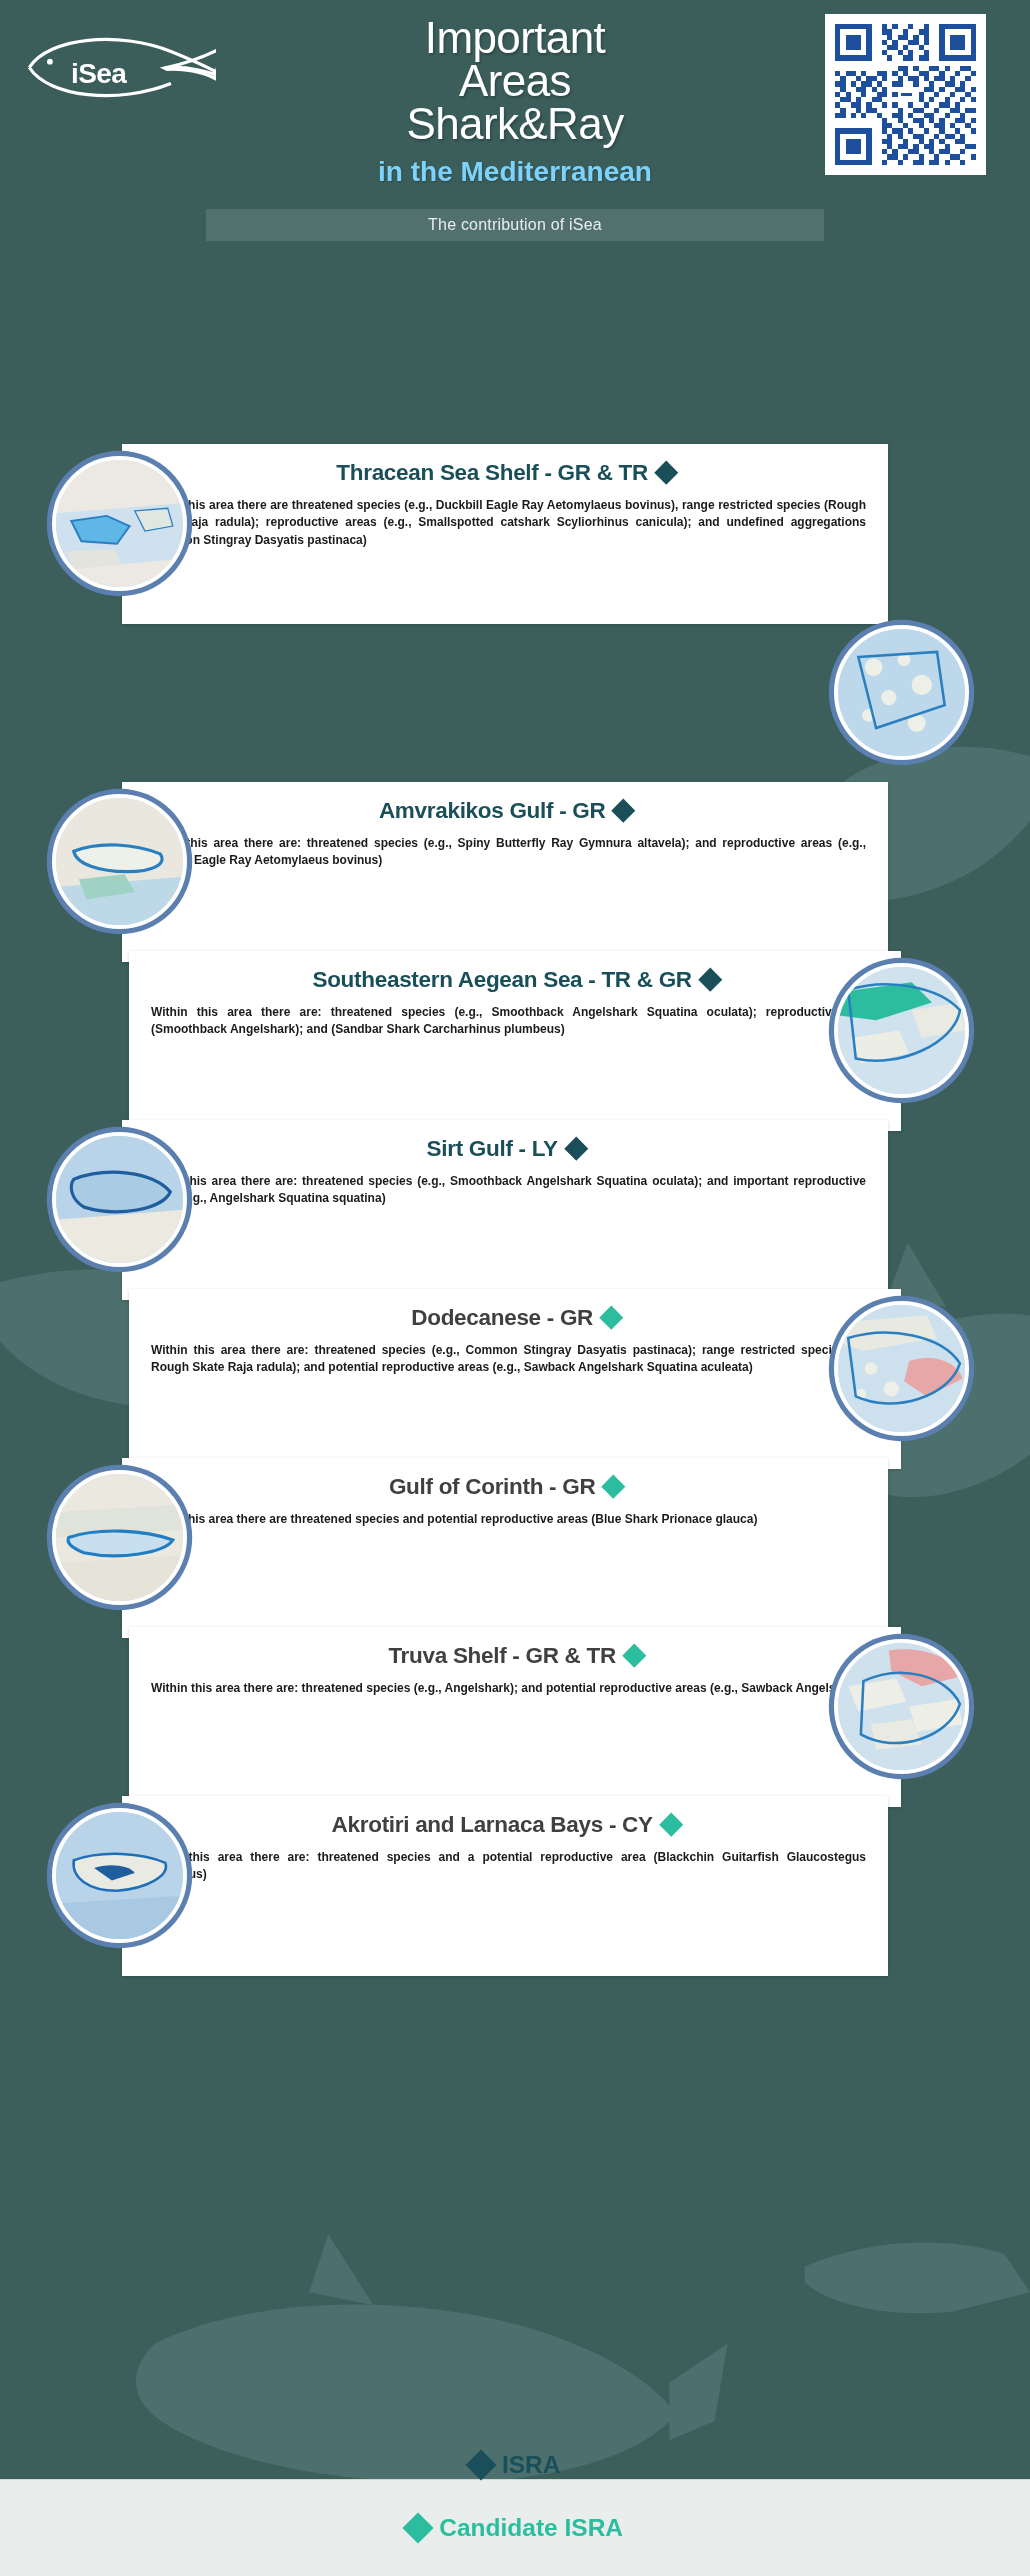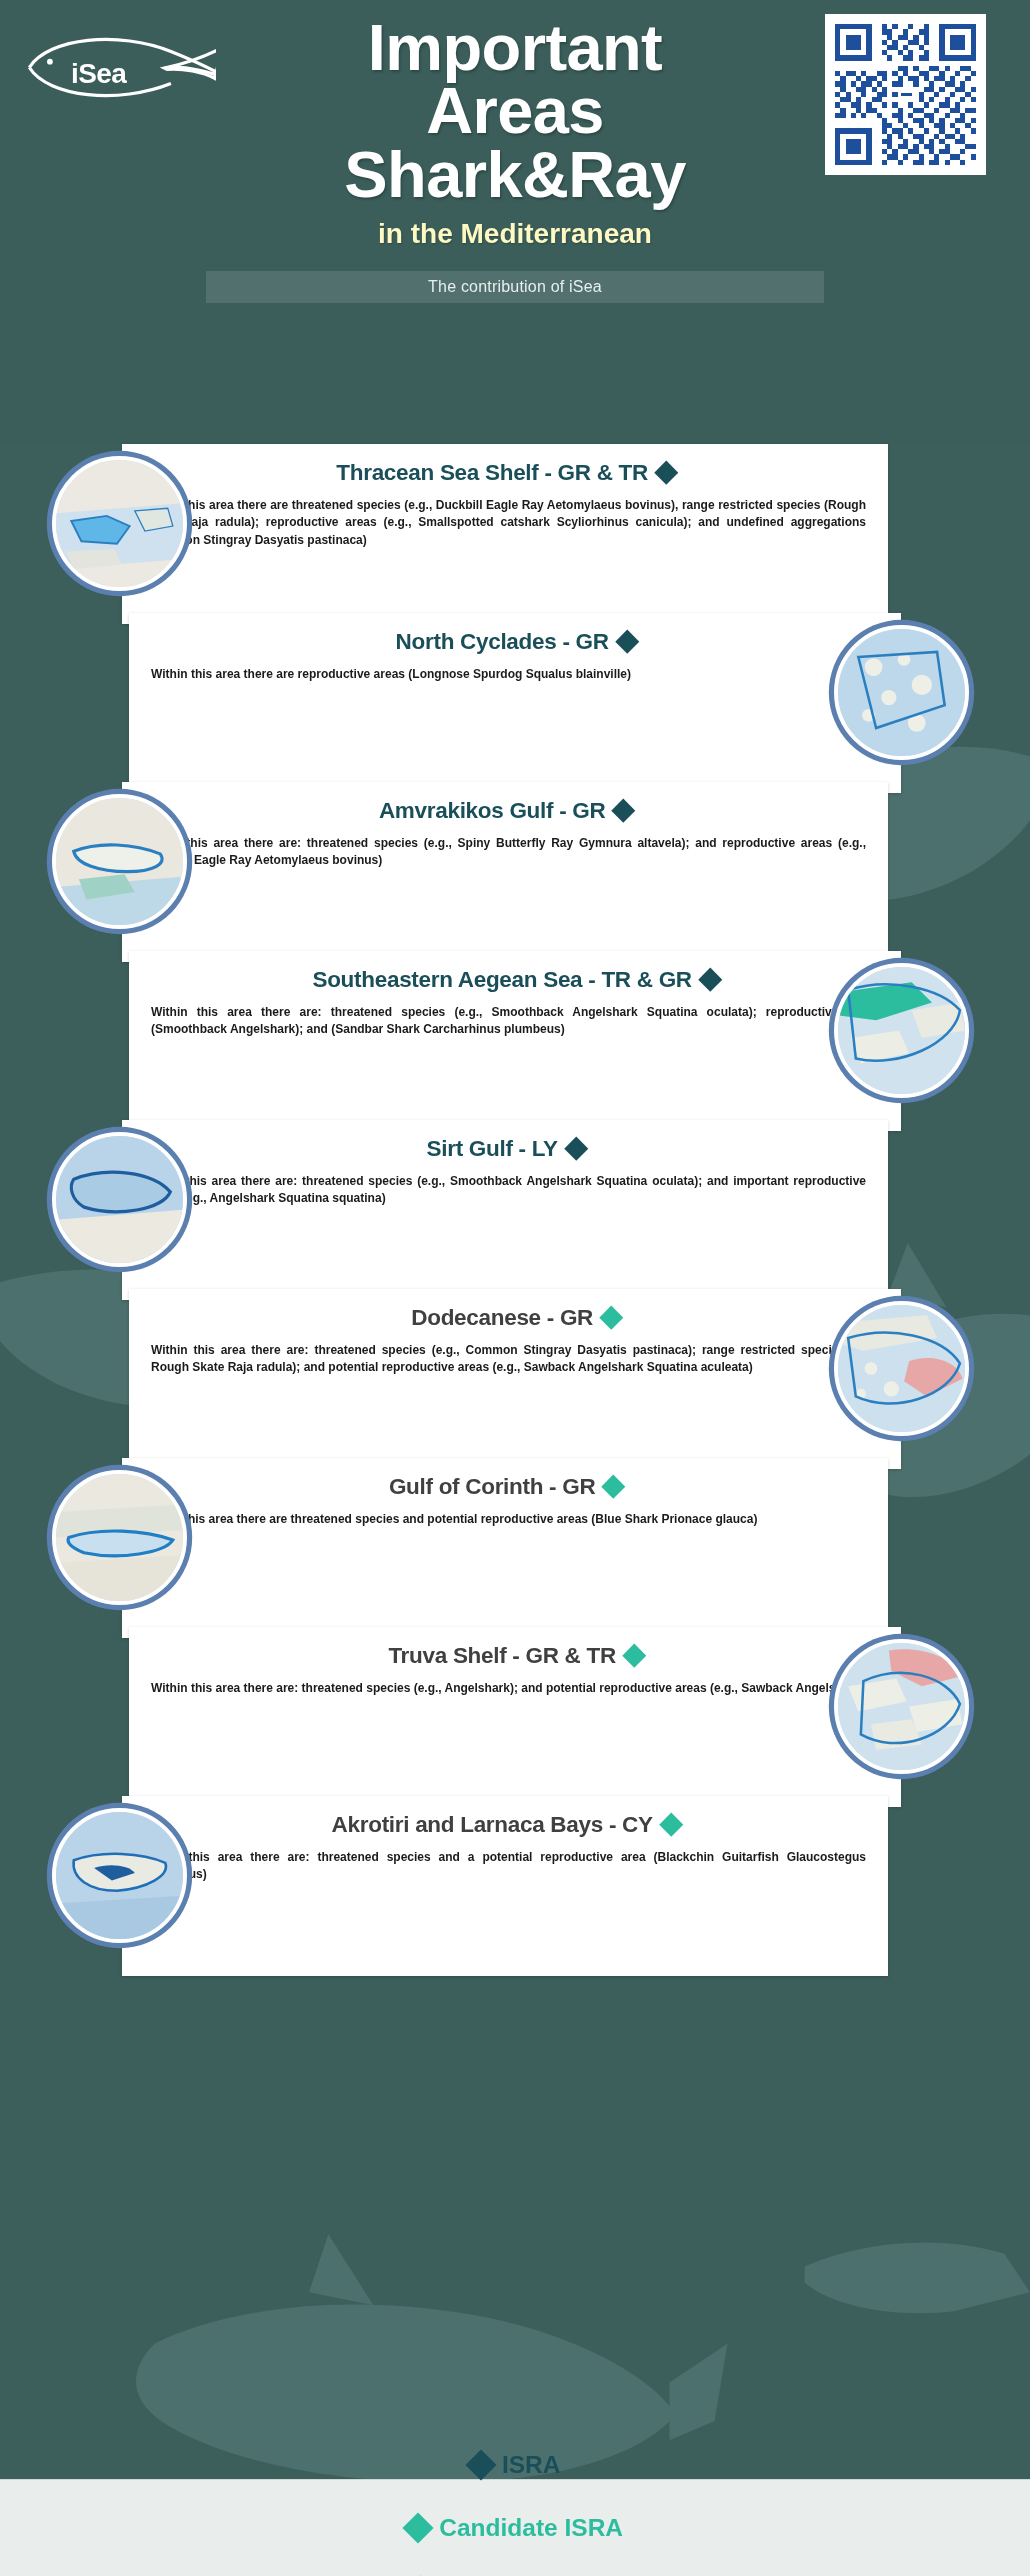--- a/index.html
+++ b/index.html
@@ -33,30 +33,30 @@
     color:#ffffff; font-size:28px; font-weight:bold; letter-spacing:-0.6px;
   }
 
   .title-block {
     position:absolute; left:0; right:0; top:15.5px;
     text-align:center;
     z-index:4;
   }
   .title-main {
     color:#ffffff;
-    font-size:65px;
-    font-weight:bold;
+    font-size:44px;
+    font-weight:normal;
     line-height:0.98;
     letter-spacing:-0.6px;
     text-shadow:1.3px 1.9px 2.6px rgba(0,0,0,.25);
     margin:0;
     padding:0 219px;
   }
   .title-sub {
-    color:#fef9c3;
+    color:#7dd3fc;
     font-size:28px;
     font-weight:bold;
     margin-top:11.6px;
     text-shadow:0.6px 1.3px 1.9px rgba(0,0,0,.25);
   }
   .title-credit-wrap{
     margin:20.6px auto 0;
     width:618px;
     background:rgba(255,255,255,.12);
     padding:7px 0;
@@ -448,26 +448,20 @@
           <rect width="100" height="100" fill="#ece9e2"></rect>
           <path d="M0 42 L100 34 L100 78 L0 86 Z" fill="#cfe0ee"></path>
           <path d="M12 48 L40 44 L58 52 L48 66 L20 64 Z" fill="#5fb7e8" stroke="#2a7fc1" stroke-width="1.5"></path>
           <path d="M62 40 L88 38 L92 52 L70 56 Z" fill="#dfe7e0" stroke="#2a7fc1" stroke-width="1"></path>
           <path d="M8 72 L46 70 L52 82 L14 86 Z" fill="#e2e4dd"></path>
         </svg>
     </div>
   </div>
 
   <div class="card right-map">
-    <div class="card-panel">
-      <div class="card-title">
-        <span>North Cyclades - GR</span><span class="diamond" style="background:#1a4f5a"></span>
-      </div>
-      <div class="card-body">Within this area there are reproductive areas (Longnose Spurdog Squalus blainville)</div>
-    </div>
     <div class="map-circle">
       <svg viewBox="0 0 100 100">
           <rect width="100" height="100" fill="#bcd8ea"></rect>
           <circle cx="28" cy="30" r="7" fill="#eef0e8"></circle>
           <circle cx="52" cy="24" r="5" fill="#eef0e8"></circle>
           <circle cx="66" cy="44" r="8" fill="#eef0e8"></circle>
           <circle cx="40" cy="54" r="6" fill="#eef0e8"></circle>
           <circle cx="24" cy="68" r="5" fill="#eef0e8"></circle>
           <circle cx="62" cy="74" r="7" fill="#eef0e8"></circle>
           <path d="M16 22 L78 18 L84 60 L30 78 Z" fill="none" stroke="#2a7fc1" stroke-width="2"></path>

